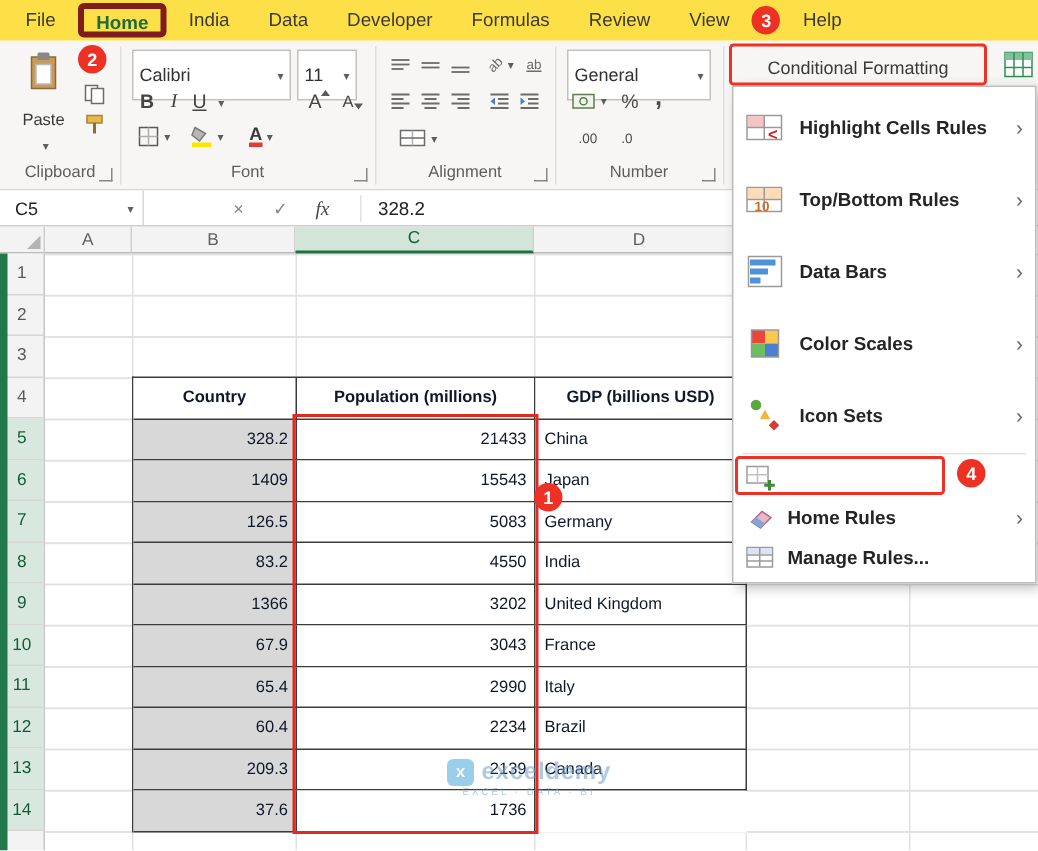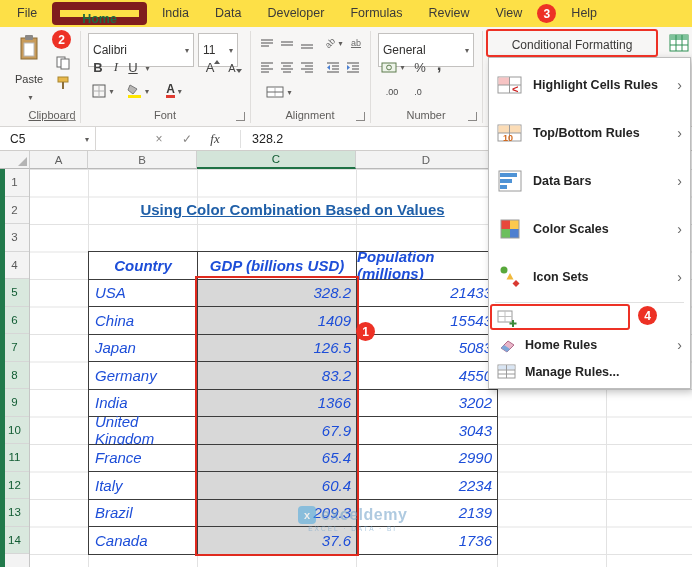--- a/index.html
+++ b/index.html
@@ -4,21 +4,21 @@
 <style>
   * { margin:0; padding:0; box-sizing:border-box; }
   html,body { width:692px; height:567px; }
   body { font-family:"Liberation Sans", sans-serif; background:#fff; overflow:hidden; }
   .app { position:relative; width:692px; height:567px; background:#fff; }
   .abs { position:absolute; }
 
   
   .tabbar { position:absolute; top:0; left:0; right:0; height:27px; background:#fde047; display:flex; align-items:center; padding-left:4px; z-index:30; }
   .tab { padding:0 13px; font-size:12.5px; color:#3b3a39; line-height:27px; height:27px; white-space:nowrap; cursor:default; }
-  .tab-home { border:8px solid #7f1d1d; border-radius:4px; height:23px; line-height:19px; padding:0 22px; color:#1e6b41; font-weight:700; margin:0 2px; }
+  .tab-home { border:4px solid #7f1d1d; border-radius:4px; height:23px; line-height:19px; padding:0 8px; color:#1e6b41; font-weight:700; margin:0 2px; }
   .badge { width:19px; height:19px; border-radius:50%; background:#ed3125; color:#fff; font-size:12px; font-weight:700; display:flex; align-items:center; justify-content:center; z-index:60; }
   .badge.inline { position:static; flex:none; margin:0 2px; }
 
   
   .ribbon-bg { position:absolute; top:27px; left:0; right:0; height:100px; background:#f7f6f5; border-bottom:1px solid #d8d6d4; z-index:1; }
   .rsep { position:absolute; width:1px; top:31px; height:92px; background:#e0dedc; z-index:2; }
   .rbtn { position:absolute; display:flex; align-items:center; justify-content:center; color:#444; z-index:3; cursor:default; }
   .combo { position:absolute; background:#fff; border:1px solid #c3c1bf; display:flex; align-items:center; font-size:12px; color:#323130; padding:16px 4px; z-index:3; }
   .combo .grow { flex:1; overflow:hidden; white-space:nowrap; }
   .caret { font-size:8px; color:#605e5c; margin-left:3px; flex:none; }
@@ -48,21 +48,21 @@
   .rowhdrs { position:absolute; top:169px; left:0; width:30px; bottom:0; background:#f3f3f3; border-right:1px solid #c6c6c6; z-index:4; }
   .rh { height:27.5px; font-size:11.5px; color:#595959; display:flex; align-items:center; justify-content:center; border-bottom:1px solid #d6d6d6; }
   .rh.sel { background:#d9e8de; color:#115c33; }
   .leftstrip { position:absolute; left:0; top:169px; bottom:0; width:5px; background:#21794b; z-index:8; }
   .gridlines { position:absolute; left:30px; top:169px; right:0; bottom:0; background-image:linear-gradient(to bottom, #e2e2e2 1px, transparent 1px); background-size:100% 27.5px; z-index:1; }
   .vline { position:absolute; top:169px; bottom:0; width:1px; background:#e2e2e2; z-index:1; }
 
   
   .sheet-title { position:absolute; left:88px; top:196px; width:409px; height:28px; line-height:28px; text-align:center; font-size:15px; font-weight:700; color:#1f5fa8; text-decoration:underline; z-index:10; }
   .table { position:absolute; left:88px; top:251px; display:grid; grid-template-columns:109px 159px 141px; grid-auto-rows:27.5px; border-top:1px solid #3c3c3c; border-left:1px solid #3c3c3c; z-index:10; background:#fff; }
-  .tc { border-right:1px solid #3c3c3c; border-bottom:1px solid #3c3c3c; display:flex; align-items:center; font-size:15px; color:#1d4ed8; background:#fff;font-style:italic; }
+  .tc { border-right:1px solid #3c3c3c; border-bottom:1px solid #3c3c3c; display:flex; align-items:center; font-size:11px; color:#0f172a; background:#fff; }
   .tc.th { font-weight:700; justify-content:center; }
   .tc.txt { padding-left:6px; }
   .tc.num { justify-content:flex-end; padding-right:5px; }
   .tc.selc { background:#d8d8d8; }
   .rangebox { position:absolute; left:195px; top:276px; width:164px; height:280px; border:2px solid #e02a1e; z-index:22; pointer-events:none; }
 
   
   .wm { position:absolute; left:298px; top:506px; z-index:18; opacity:.55; display:flex; flex-direction:column; align-items:center; pointer-events:none; }
   .wm-row { display:flex; align-items:center; gap:5px; }
   .wm-logo { width:18px; height:18px; border-radius:4px; background:#49a8de; color:#fff; font-weight:700; font-size:11px; display:flex; align-items:center; justify-content:center; }
@@ -313,21 +313,21 @@
   <div class="rbtn" style="left:668px; top:33px; width:22px; height:20px;">
     <svg width="20" height="18">
         <rect x="1" y="1" width="18" height="16" fill="#fff" stroke="#2f8f55"></rect>
         <rect x="1" y="1" width="18" height="5" fill="#7fc29b"></rect>
         <line x1="7" y1="1" x2="7" y2="17" stroke="#2f8f55"></line>
         <line x1="13" y1="1" x2="13" y2="17" stroke="#2f8f55"></line>
         <line x1="1" y1="11" x2="19" y2="11" stroke="#2f8f55"></line>
       </svg>
   </div>
 
-  <div class="glabel" style="left:12px; width:80px;text-decoration:underline;">Clipboard</div>
+  <div class="glabel" style="left:0; width:80px;">Clipboard</div>
   <div class="glabel" style="left:80px; width:170px;">Font</div>
   <div class="glabel" style="left:250px; width:120px;">Alignment</div>
   <div class="glabel" style="left:370px; width:112px;">Number</div>
   <div class="launcher" style="left:66px;"></div>
   <div class="launcher" style="left:236px;"></div>
   <div class="launcher" style="left:356px;"></div>
   <div class="launcher" style="left:468px;"></div>
 
   <div class="fbar"></div>
   <div class="namebox">
@@ -373,28 +373,26 @@
     <div class="rh sel">8</div>
     <div class="rh sel">9</div>
     <div class="rh sel">10</div>
     <div class="rh sel">11</div>
     <div class="rh sel">12</div>
     <div class="rh sel">13</div>
     <div class="rh sel">14</div>
   </div>
   <div class="leftstrip"></div>
 
-  <div class="sheet-title">Using Color Combination Based on Values</div>
 
   <div class="table">
     <div class="tc th">Country</div>
+    <div class="tc th">Population (millions)</div>
     <div class="tc th">GDP (billions USD)</div>
-    <div class="tc th">Population (millions)</div>
-
-    <div class="tc txt">USA</div>
+
     <div class="tc num selc">328.2</div>
     <div class="tc num">21433</div>
 
     <div class="tc txt">China</div>
     <div class="tc num selc">1409</div>
     <div class="tc num">15543</div>
 
     <div class="tc txt">Japan</div>
     <div class="tc num selc">126.5</div>
     <div class="tc num">5083</div>

